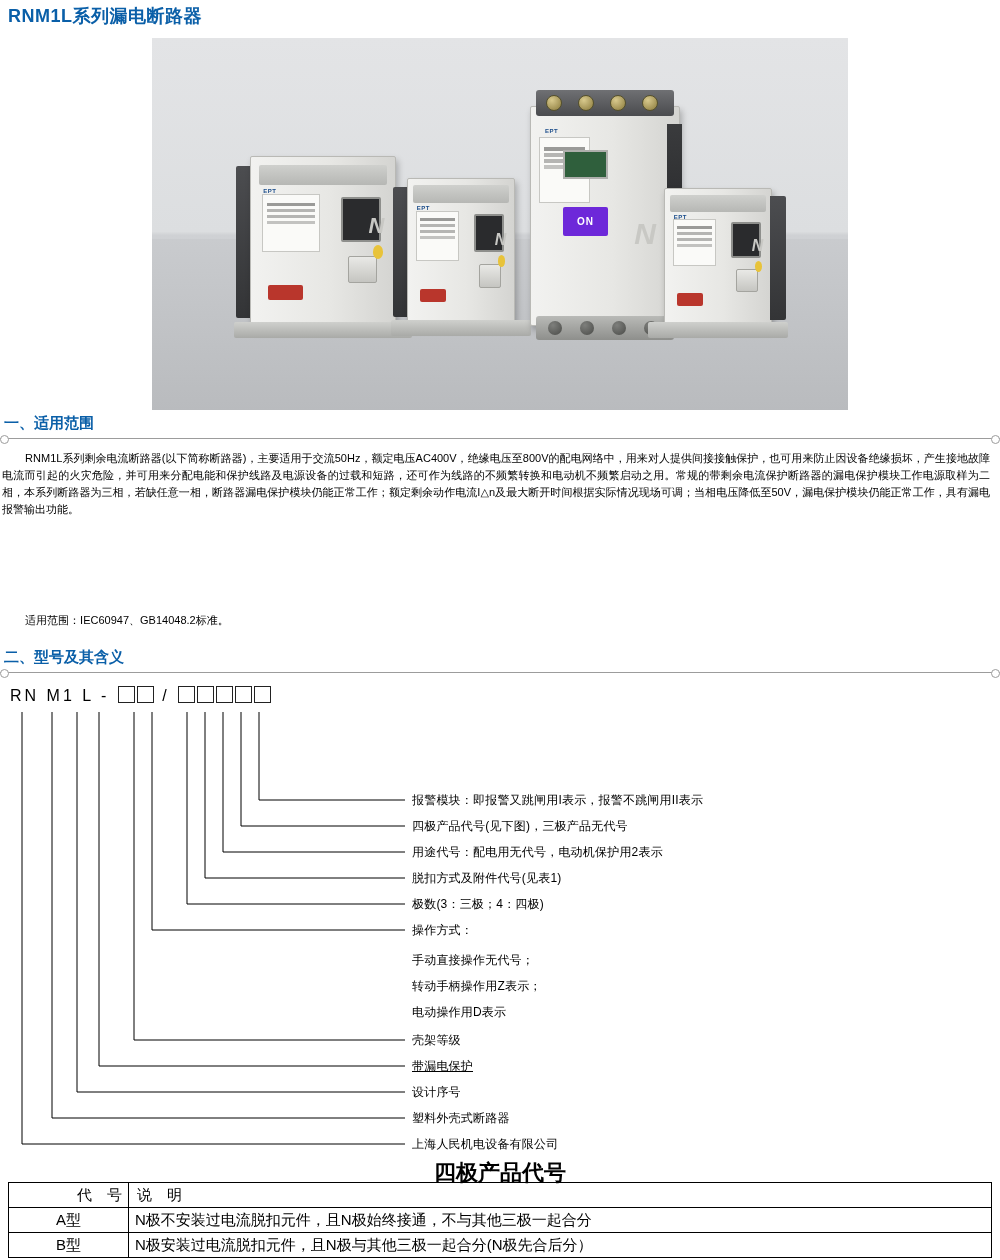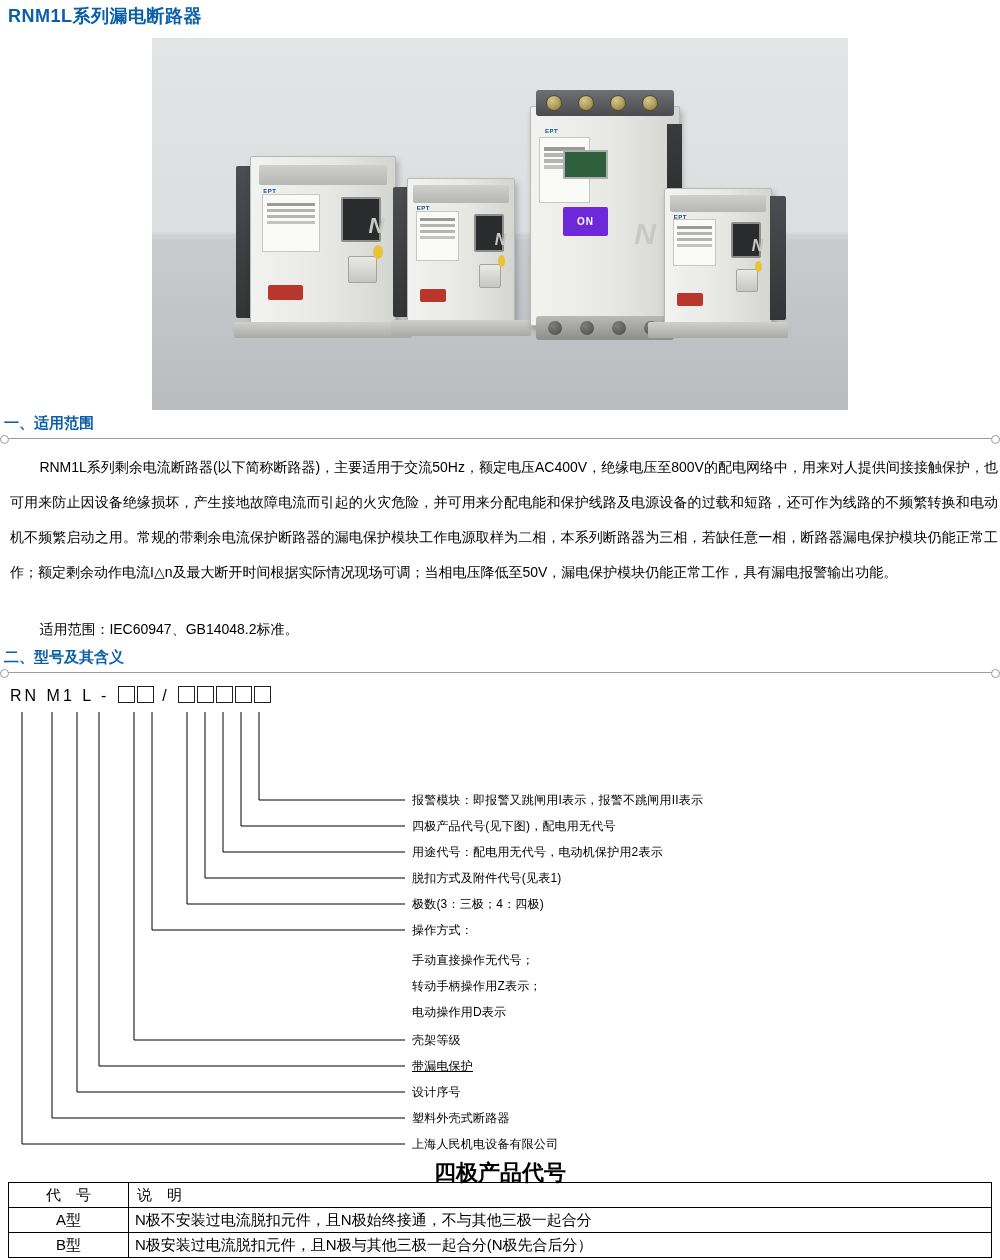--- a/index.html
+++ b/index.html
@@ -162,23 +162,23 @@
   .sec-rule:before, .sec-rule:after {
     content: ""; position: absolute; top: -4px;
     width: 7px; height: 7px; border: 1px solid #9c9c9c; border-radius: 50%;
     background: #fff;
   }
   .sec-rule:before { left: 0; }
   .sec-rule:after { right: 0; }
   
   .body-text {
     position: absolute;
-    left: 10px; width: 988px;
-    font-size: 14px;
-    line-height: 35px;
+    left: 2px; width: 988px;
+    font-size: 11px;
+    line-height: 17px;
     text-align: justify;
     letter-spacing: 0px;
   }
   .indent { display: inline-block; width: 2.1em; }
   
   .model-code {
     position: absolute;
     left: 10px; top: 686px;
     font-size: 16px;
     letter-spacing: 3px;
@@ -213,21 +213,21 @@
     font-size: 15px;
   }
   table.codes td, table.codes th {
     border: 1px solid #000;
     padding: 2px 6px;
     height: 25px;
     font-weight: normal;
     text-align: left;
   }
   table.codes .c1 { width: 120px; text-align: center; }
-  table.codes th.c1, table.codes th.c2 { text-align: center; }
+  table.codes th.c1, table.codes th.c2 { text-align: right; }
   table.codes th.c2 { text-align: left; padding-left: 8px; }
 </style>
 </head>
 <body>
 
 <div id="page">
 
   <div class="page-title">RNM1L系列漏电断路器</div>
 
   <div class="photo-wrap">
@@ -326,21 +326,21 @@
       <path d="M152,12 L152,230 L405,230"></path>
       <path d="M134,12 L134,340 L405,340"></path>
       <path d="M99,12  L99,366  L405,366"></path>
       <path d="M77,12  L77,392  L405,392"></path>
       <path d="M52,12  L52,418  L405,418"></path>
       <path d="M22,12  L22,444  L405,444"></path>
     </g>
   </svg>
 
   <div class="desc-line" style="left:412px; top:792px;">报警模块：即报警又跳闸用I表示，报警不跳闸用II表示</div>
-  <div class="desc-line" style="left:412px; top:818px;">四极产品代号(见下图)，配电用无代号</div>
+  <div class="desc-line" style="left:412px; top:818px;">四极产品代号(见下图)，三极产品无代号</div>
   <div class="desc-line" style="left:412px; top:844px;">用途代号：配电用无代号，电动机保护用2表示</div>
   <div class="desc-line" style="left:412px; top:870px;">脱扣方式及附件代号(见表1)</div>
   <div class="desc-line" style="left:412px; top:896px;">极数(3：三极；4：四极)</div>
   <div class="desc-line" style="left:412px; top:922px;">操作方式：</div>
   <div class="desc-line" style="left:412px; top:952px;">手动直接操作无代号；</div>
   <div class="desc-line" style="left:412px; top:978px;">转动手柄操作用Z表示；</div>
   <div class="desc-line" style="left:412px; top:1004px;">电动操作用D表示</div>
   <div class="desc-line" style="left:412px; top:1032px;">壳架等级</div>
   <div class="desc-line" style="left:412px; top:1058px;text-decoration:underline;">带漏电保护</div>
   <div class="desc-line" style="left:412px; top:1084px;">设计序号</div>

